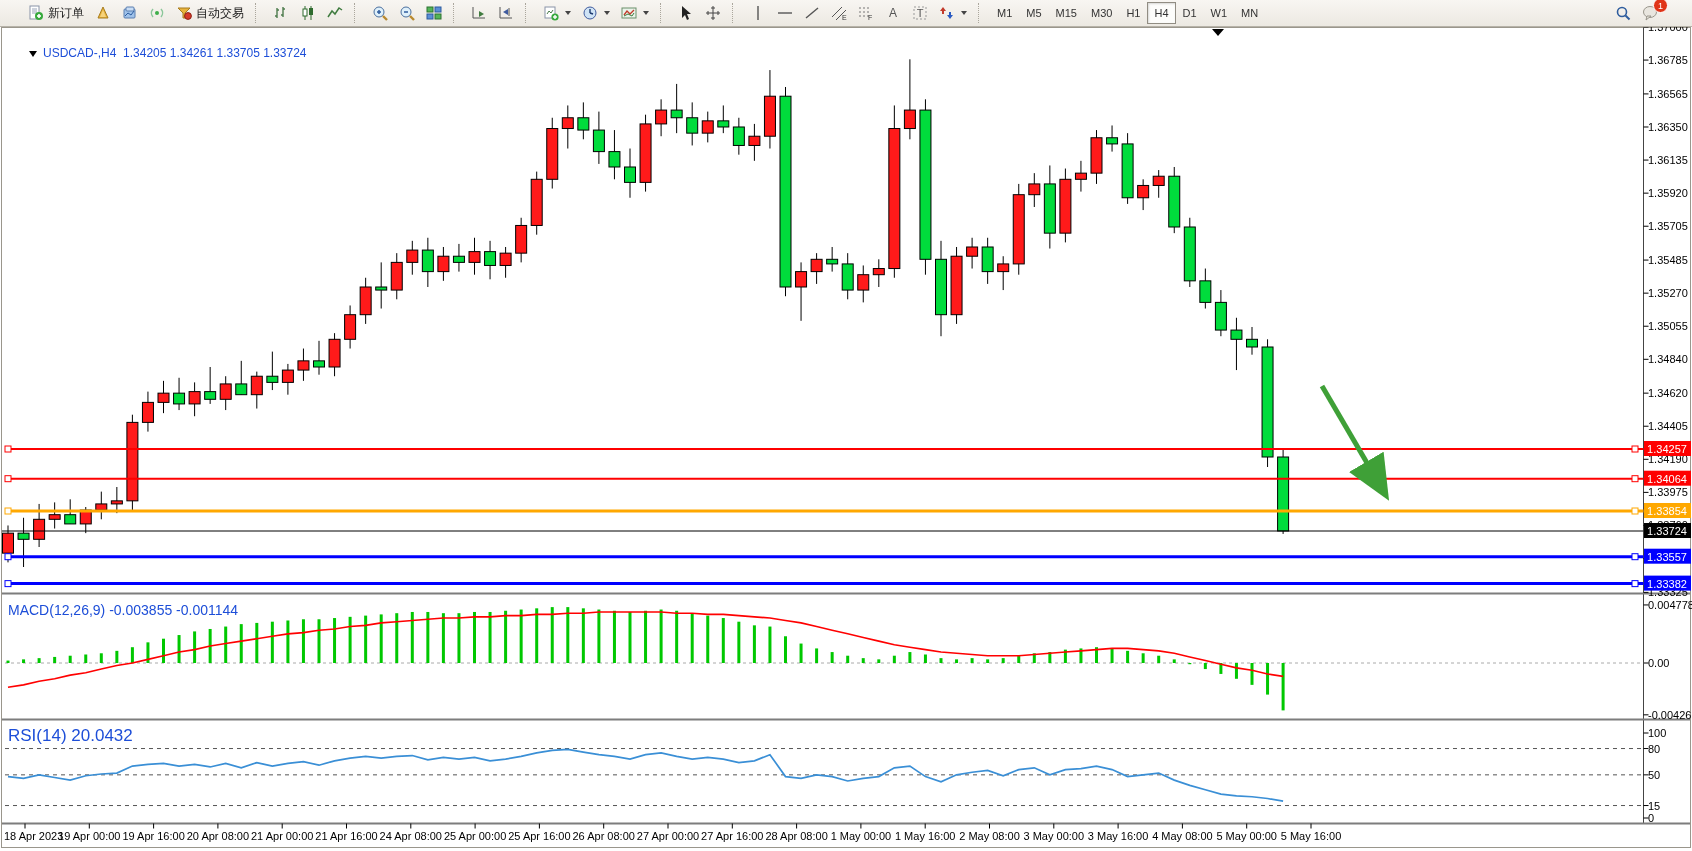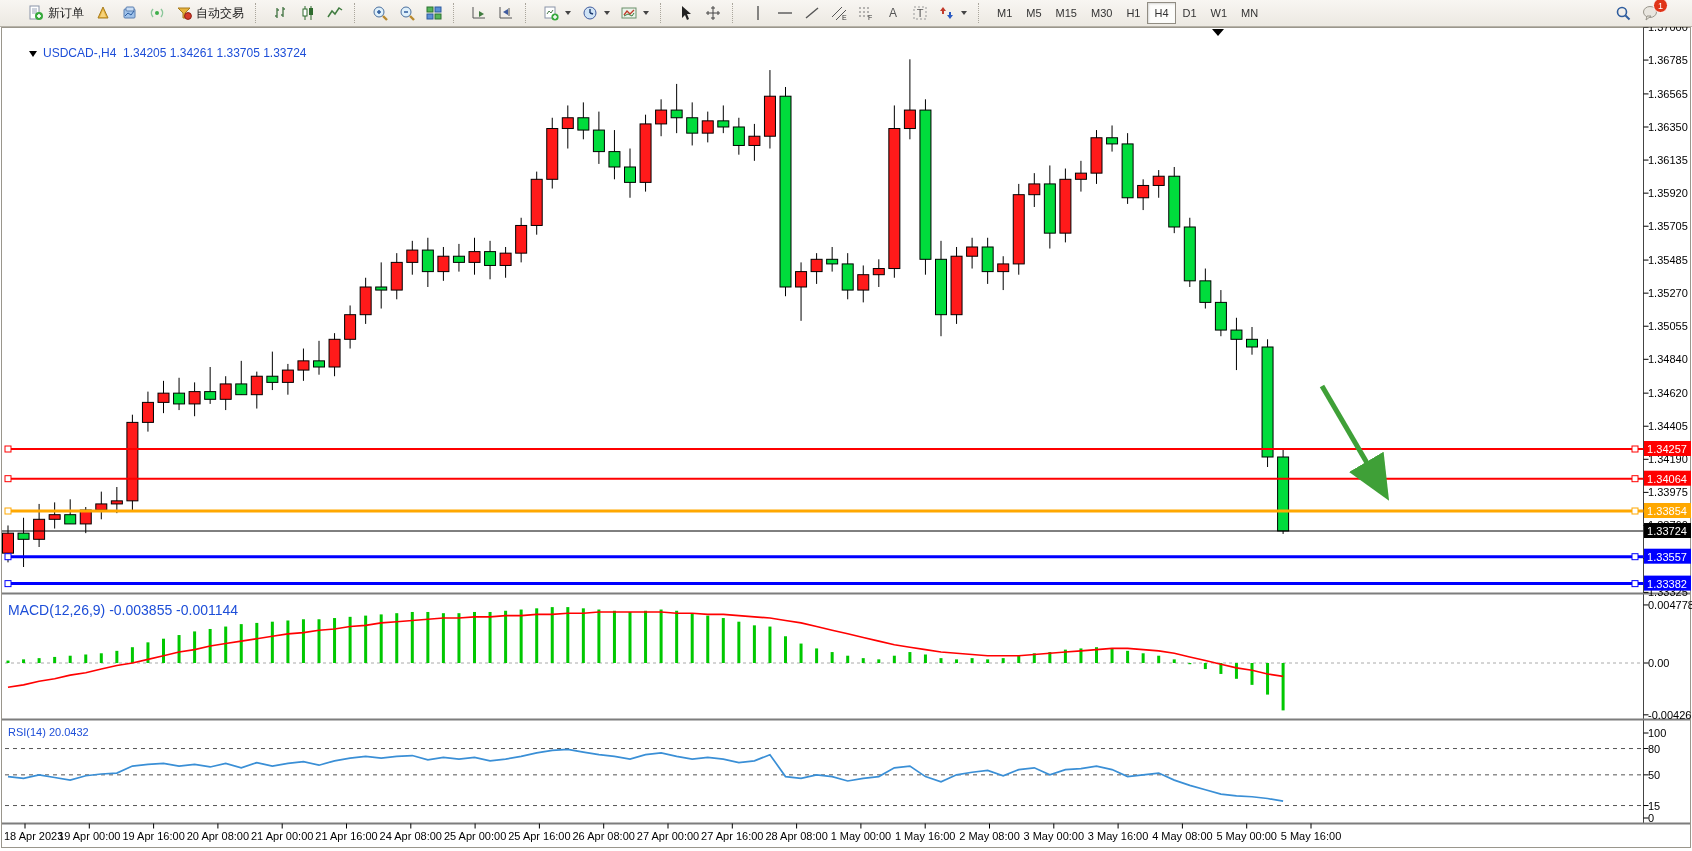--- a/index.html
+++ b/index.html
@@ -20,21 +20,21 @@
   .badge{position:absolute;right:-4px;top:-4px;background:#e03418;color:#fff;border-radius:50%;
     width:13px;height:13px;font-size:9px;display:flex;align-items:center;justify-content:center;border:1px solid #fff;}
   .chat-wrap{position:relative;}
   
   #chartwin{position:absolute;left:0;top:27px;width:1568px;height:824px;background:#fff;}
   #chart-svg{position:absolute;left:0;top:0;}
   .overlay-label{position:absolute;color:#1d4ed8;white-space:pre;}
   #title-label{left:9px;top:5px;font-size:12px;}
   #title-label .tri{display:inline-block;width:0;height:0;border-left:4px solid transparent;border-right:4px solid transparent;border-top:6px solid #000;margin-right:6px;}
   #macd-label{left:8px;top:575px;font-size:14px;}
-  #rsi-label{left:8px;top:699px;font-size:11px;}
+  #rsi-label{left:8px;top:699px;font-size:17px;}
   svg text{font-family:"Liberation Sans",sans-serif;}
 </style>
 </head>
 <body>
 
 <div id="app">
 
   <div id="toolbar">
     <div class="tb-group">
       <button class="tb-btn">

